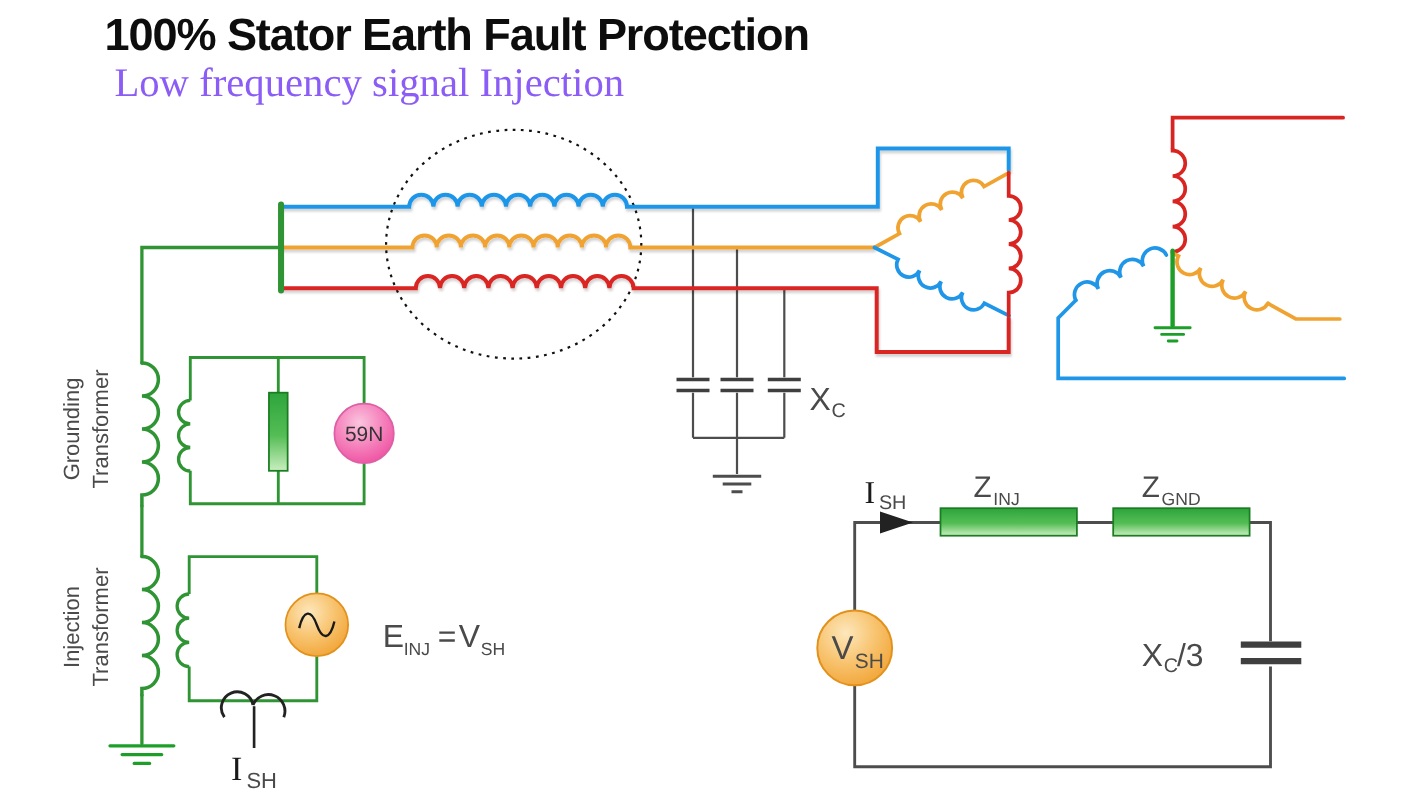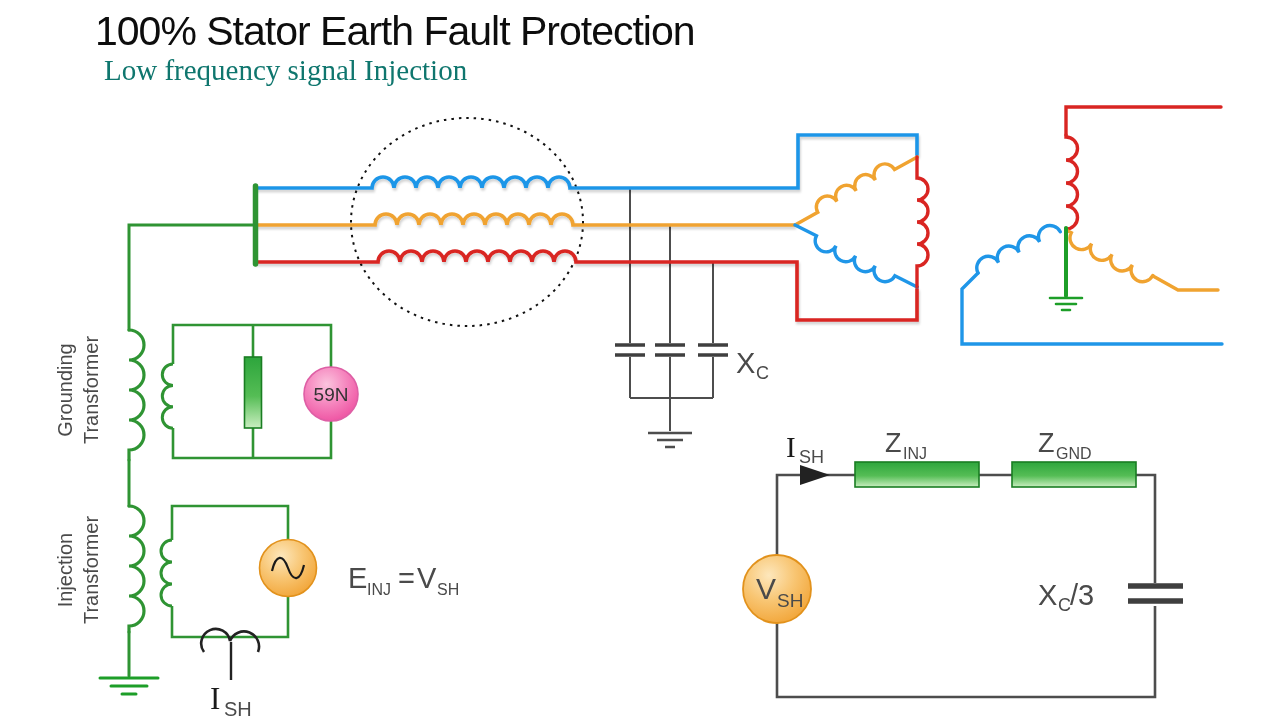--- a/index.html
+++ b/index.html
@@ -1,21 +1,21 @@
 <!DOCTYPE html>
 <html><head>
 <meta charset="utf-8">
 <style>
   html,body{margin:0;padding:0;background:#ffffff;}
   #stage{position:relative;width:1280px;height:720px;background:#ffffff;overflow:hidden;
          font-family:"Liberation Sans",sans-serif;}
-  #title{position:absolute;left:95px;top:8px;font-size:41px;font-weight:normal;
+  #title{position:absolute;left:95px;top:8px;font-size:41px;font-weight:bold;
          letter-spacing:-1px;color:#0d0d0d;white-space:nowrap;}
-  #subtitle{position:absolute;left:104px;top:54px;font-size:29px;
-            font-family:"Liberation Serif",serif;color:#0f766e;white-space:nowrap;}
+  #subtitle{position:absolute;left:104px;top:54px;font-size:37px;
+            font-family:"Liberation Serif",serif;color:#8b5cf6;white-space:nowrap;}
   svg{position:absolute;left:0;top:0;}
   text{user-select:none;}
   .lbl{fill:#4a4a4a;font-family:"Liberation Sans",sans-serif;}
   .serifI{fill:#1a1a1a;font-family:"Liberation Serif",serif;}
 </style>
 </head>
 <body>
 
 <div id="stage">
   <div id="title">100% Stator Earth Fault Protection</div>

